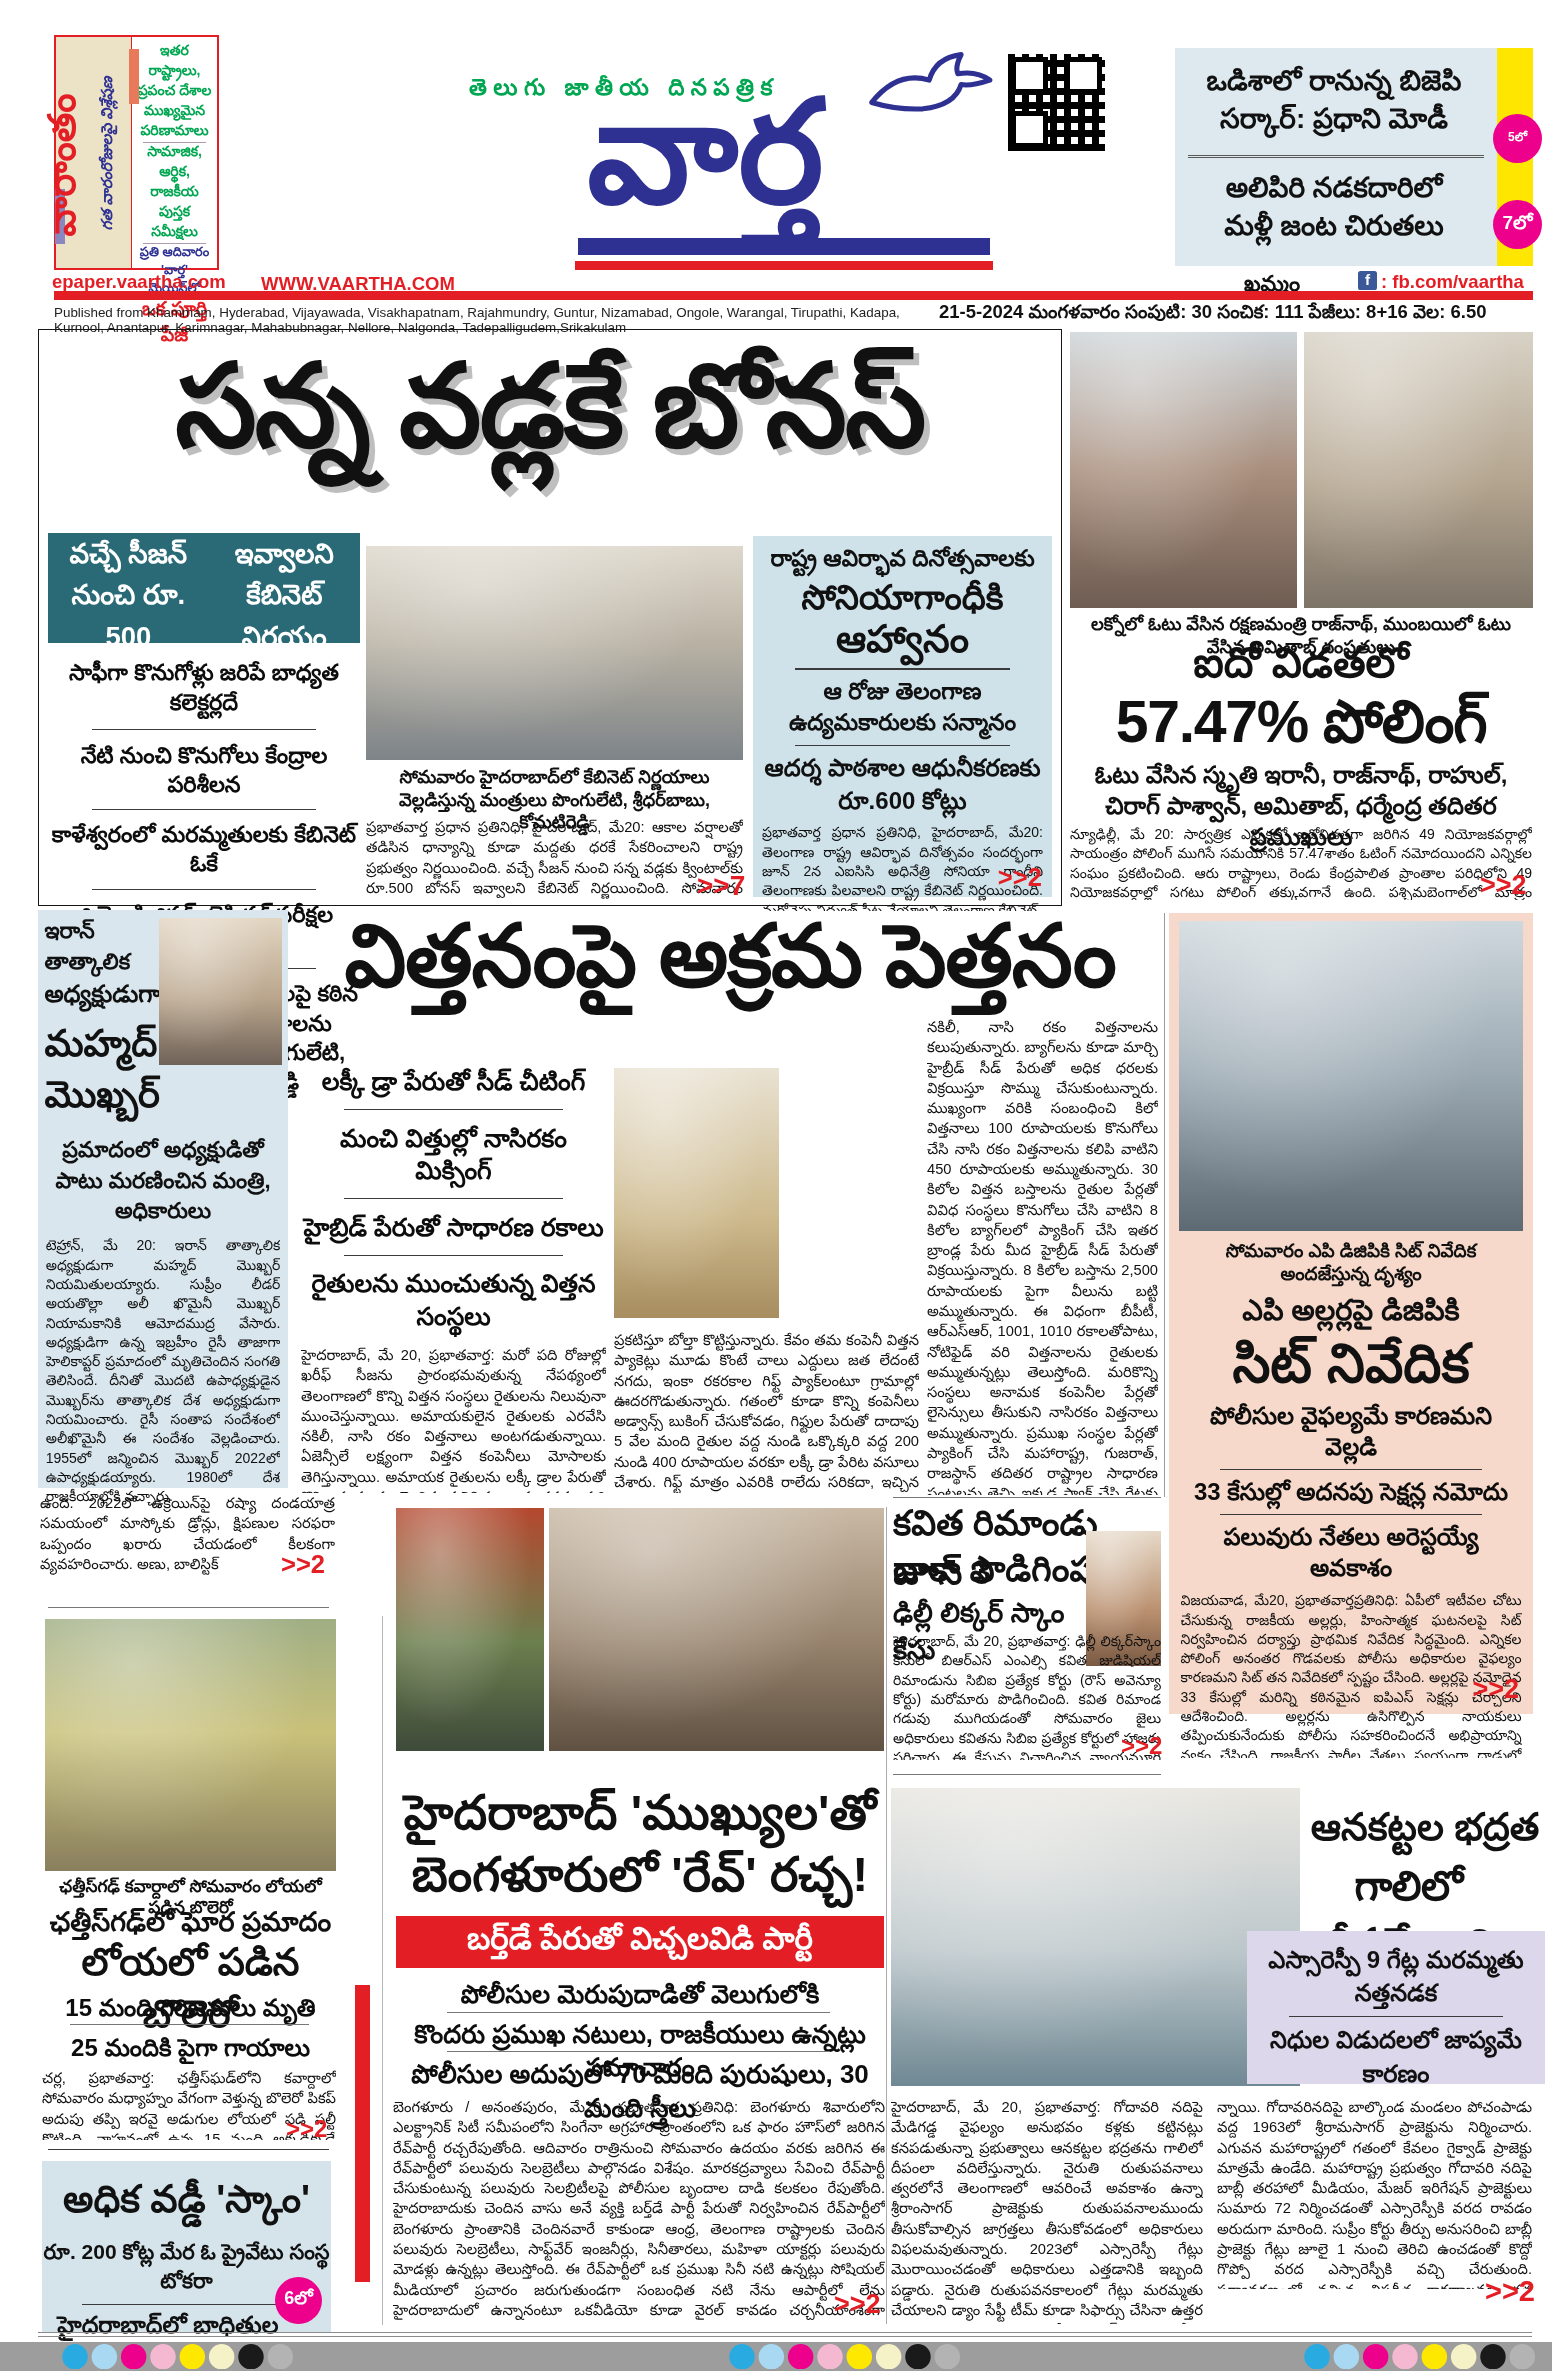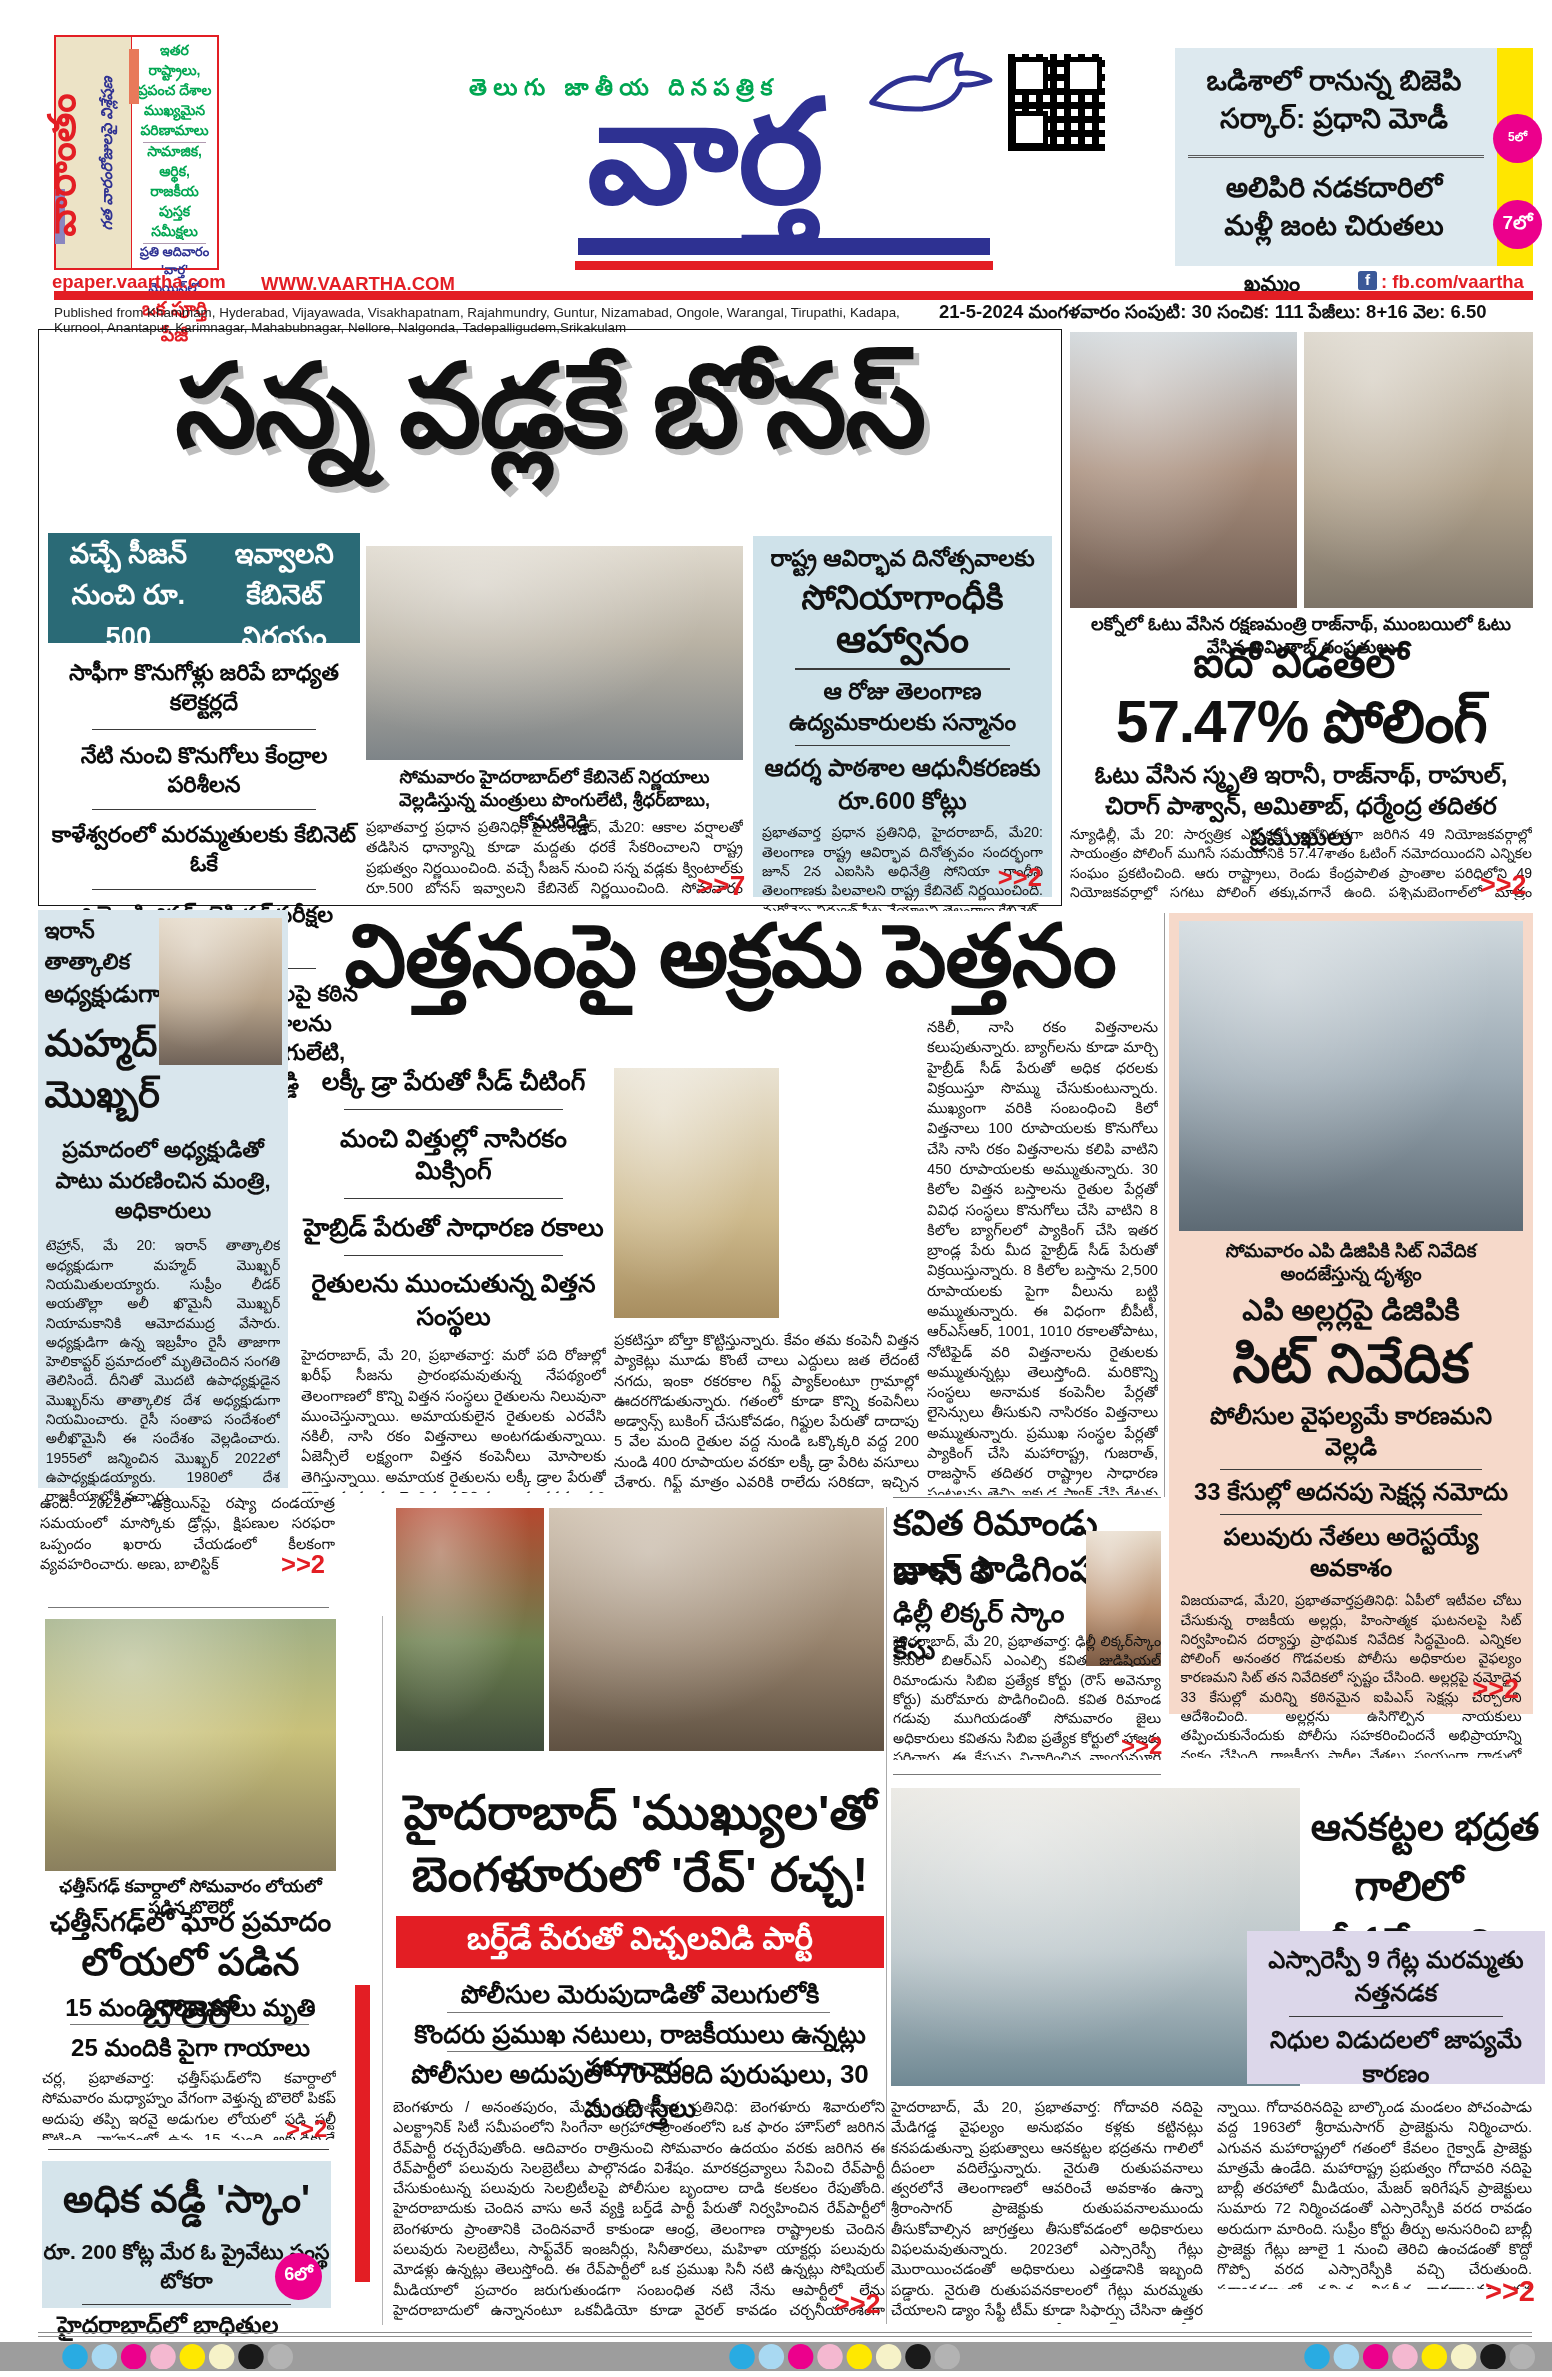--- a/index.html
+++ b/index.html
@@ -216,21 +216,21 @@
   <div class="abs cap" style="left:45px;top:1876px;width:291px;font-size:17px">ఛత్తీస్‌గఢ్ కవార్దాలో సోమవారం లోయలో పడిన బొలెరో</div>
   <div class="abs x c" style="left:45px;top:1907px;width:291px;font-size:27px">ఛత్తీస్‌గఢ్‌లో ఘోర ప్రమాదం</div>
   <div class="abs x c" style="left:45px;top:1941px;width:291px;font-size:38px">లోయలో పడిన బొలెరో</div>
   <div class="abs subhead" style="left:45px;top:1992px;width:291px;font-size:24px">15 మంది గిరిజనులు మృతి</div>
   <div class="abs thinrule" style="left:70px;top:2024px;width:239px"></div>
   <div class="abs subhead" style="left:45px;top:2032px;width:291px;font-size:24px">25 మందికి పైగా గాయాలు</div>
   <div class="abs bodytxt ov" style="left:42px;top:2068px;width:294px;height:72px">చర్ల, ప్రభాతవార్త: ఛత్తీస్‌ఘడ్‌లోని కవార్దాలో సోమవారం మధ్యాహ్నం వేగంగా వెళ్తున్న బొలెరో పికప్ అదుపు తప్పి ఇరవై అడుగుల లోయలో పడి పల్టీ కొట్టింది. వాహనంలో ఉన్న 15 మంది అక్కడిక్కడే మృతిచెందగా.. మరో 25 మందికి పైగా గాయపడ్డారు. కుక్దూర్ పోలీసు స్టేషన్ పరిధిలోని బహ్పానీ గ్రామ సమీపంలో ఈ ప్రమాదం జరిగింది. స్థానికులు తెలిపిన సమాచారం మేరకు .. ప్రజలంతా తునికాకులు తెంపుకుని తిరిగి వస్తున్నారు. ప్రమాద సమయంలో పికప్‌లో 40 మందికి పైగా ప్రయాణిస్తున్నారు. ప్రమాదాన్ని గమనించిన చుట్టుపక్కల వారు సమీప గ్రామాలకు సమాచారం అందించారు. ఘటనా విషయం తెలుసుకున్న గ్రామస్తులు సంఘటనా స్థలానికి చేరుకుని క్షతగాత్రులకు సహాయం చేశారు. బొలెరో</div>
   <div class="abs jump" style="left:286px;top:2115px;font-size:24px">&gt;&gt;2</div>
   <div class="abs rule" style="left:48px;top:2149px;width:281px"></div>
 
-  <div class="abs" style="left:42px;top:2161px;width:289px;height:147px;background:#d5e4eb">
+  <div class="abs" style="left:42px;top:2161px;width:289px;height:171px;background:#d5e4eb">
     <div class="x c" style="font-size:38px;padding-top:16.6px">అధిక వడ్డీ 'స్కాం'</div>
     <div class="x c" style="font-size:21px;padding-top:10.2px">రూ. 200 కోట్ల మేర ఓ ప్రైవేటు సంస్థ టోకరా</div>
     <div class="srule"></div>
     <div class="x" style="font-size:23.6px;padding-left:15.3px">హైదరాబాద్‌లో బాధితుల ఆందోళన</div>
     <div class="abs badge" style="right:9px;bottom:7.7px;width:47px;height:47px;font-size:18px">6లో</div>
   </div>
 
   <div class="abs" style="left:355px;top:1985px;width:15.3px;height:297px;background:#e31e24"></div>
   <div class="abs" style="left:382px;top:1616px;width:1.3px;height:709px;background:#b5b5b5"></div>
   <div class="ph ph-rave1" style="left:396px;top:1508px;width:148px;height:243px"></div>

